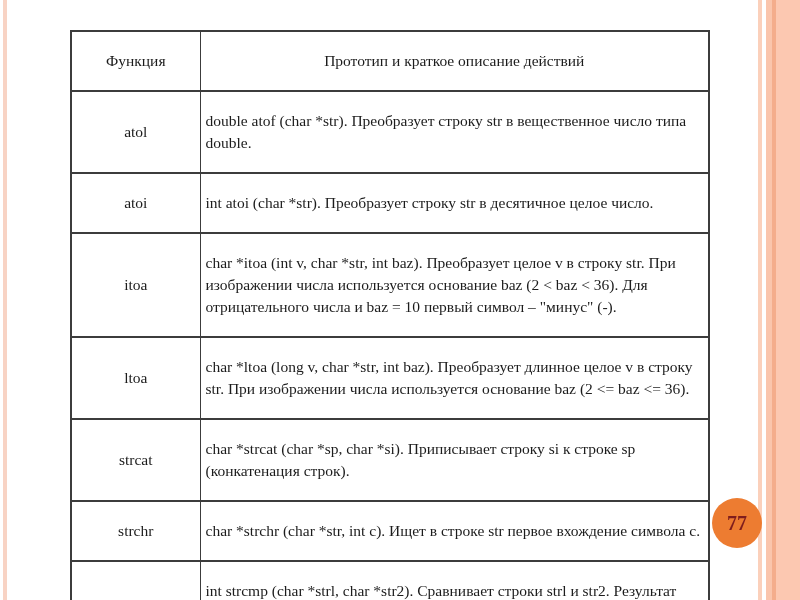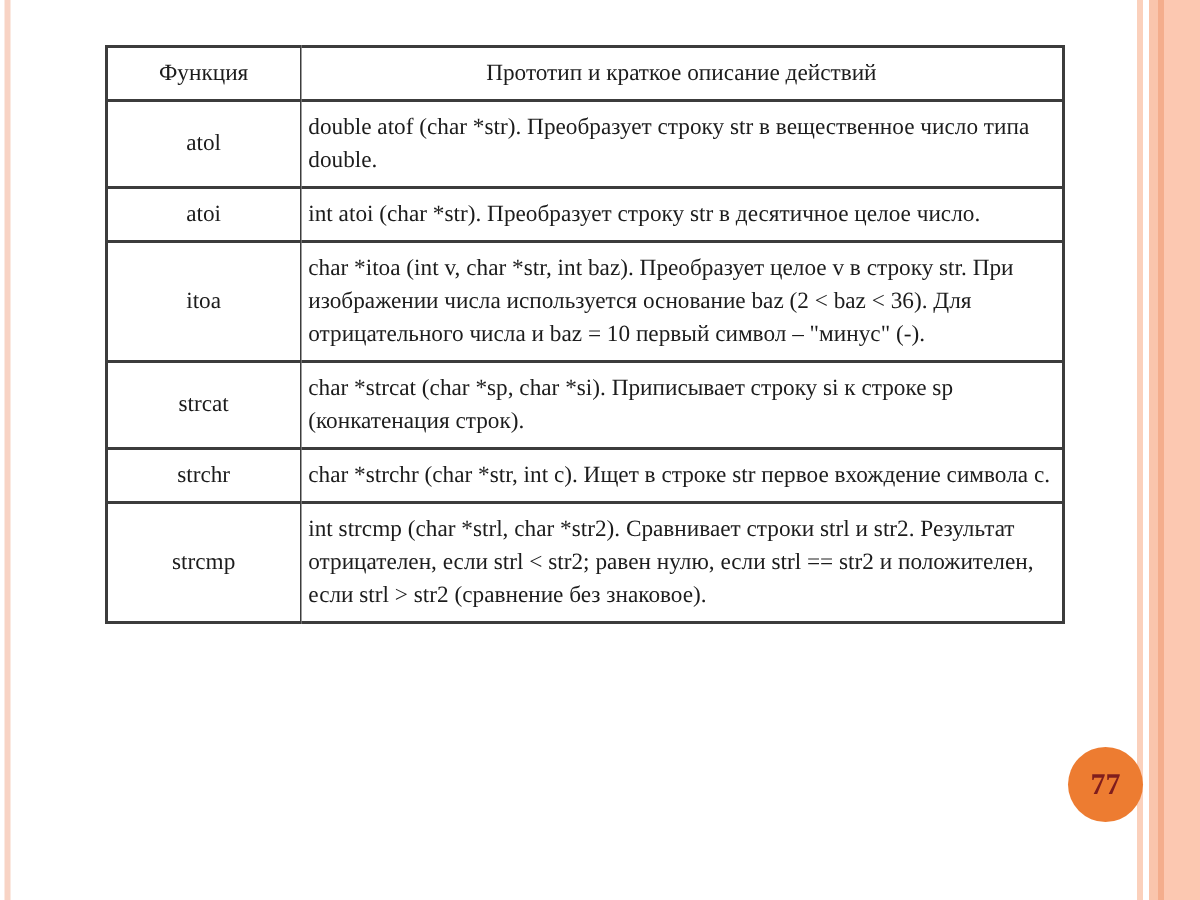--- a/index.html
+++ b/index.html
@@ -39,21 +39,21 @@
     border:2px solid var(--border);
     table-layout:fixed;
     font-size:15.5px;
     line-height:22px;
   }
   table.functions th,
   table.functions td{
     border:1px solid var(--border);
     border-top-width:2px;
     border-bottom-width:2px;
-    padding:6px 5px;
+    padding:18px 5px;
     font-weight:normal;
   }
   col.fn-col{width:129px;}
   th{ text-align:center; }
   td.fn{
     text-align:center;
     vertical-align:middle;
   }
   td.desc{
     text-align:left;
@@ -100,20 +100,24 @@
   </tr>
       <tr>
     <td class="fn">atoi</td>
     <td class="desc">int atoi (char *str). Преобразует строку str в десятичное целое число.</td>
   </tr>
       <tr>
     <td class="fn">itoa</td>
     <td class="desc">char *itoa (int v, char *str, int baz). Преобразует целое v в строку str. При изображении числа используется основание baz (2 &lt; baz &lt; 36). Для отрицательного числа и baz = 10 первый символ – "минус" (-).</td>
   </tr>
       <tr>
+    <td class="fn">ltoa</td>
+    <td class="desc">char *ltoa (long v, char *str, int baz). Преобразует длинное целое v в строку str. При изображении числа используется основание baz (2 &lt;= baz &lt;= 36).</td>
+  </tr>
+      <tr>
     <td class="fn">strcat</td>
     <td class="desc">char *strcat (char *sp, char *si). Приписывает строку si к строке sp (конкатенация строк).</td>
   </tr>
       <tr>
     <td class="fn">strchr</td>
     <td class="desc">char *strchr (char *str, int c). Ищет в строке str первое вхождение символа c.</td>
   </tr>
       <tr>
     <td class="fn">strcmp</td>
     <td class="desc">int strcmp (char *strl, char *str2). Сравнивает строки strl и str2. Результат отрицателен, если strl &lt; str2; равен нулю, если strl == str2 и положителен, если strl &gt; str2 (сравнение без знаковое).</td>

